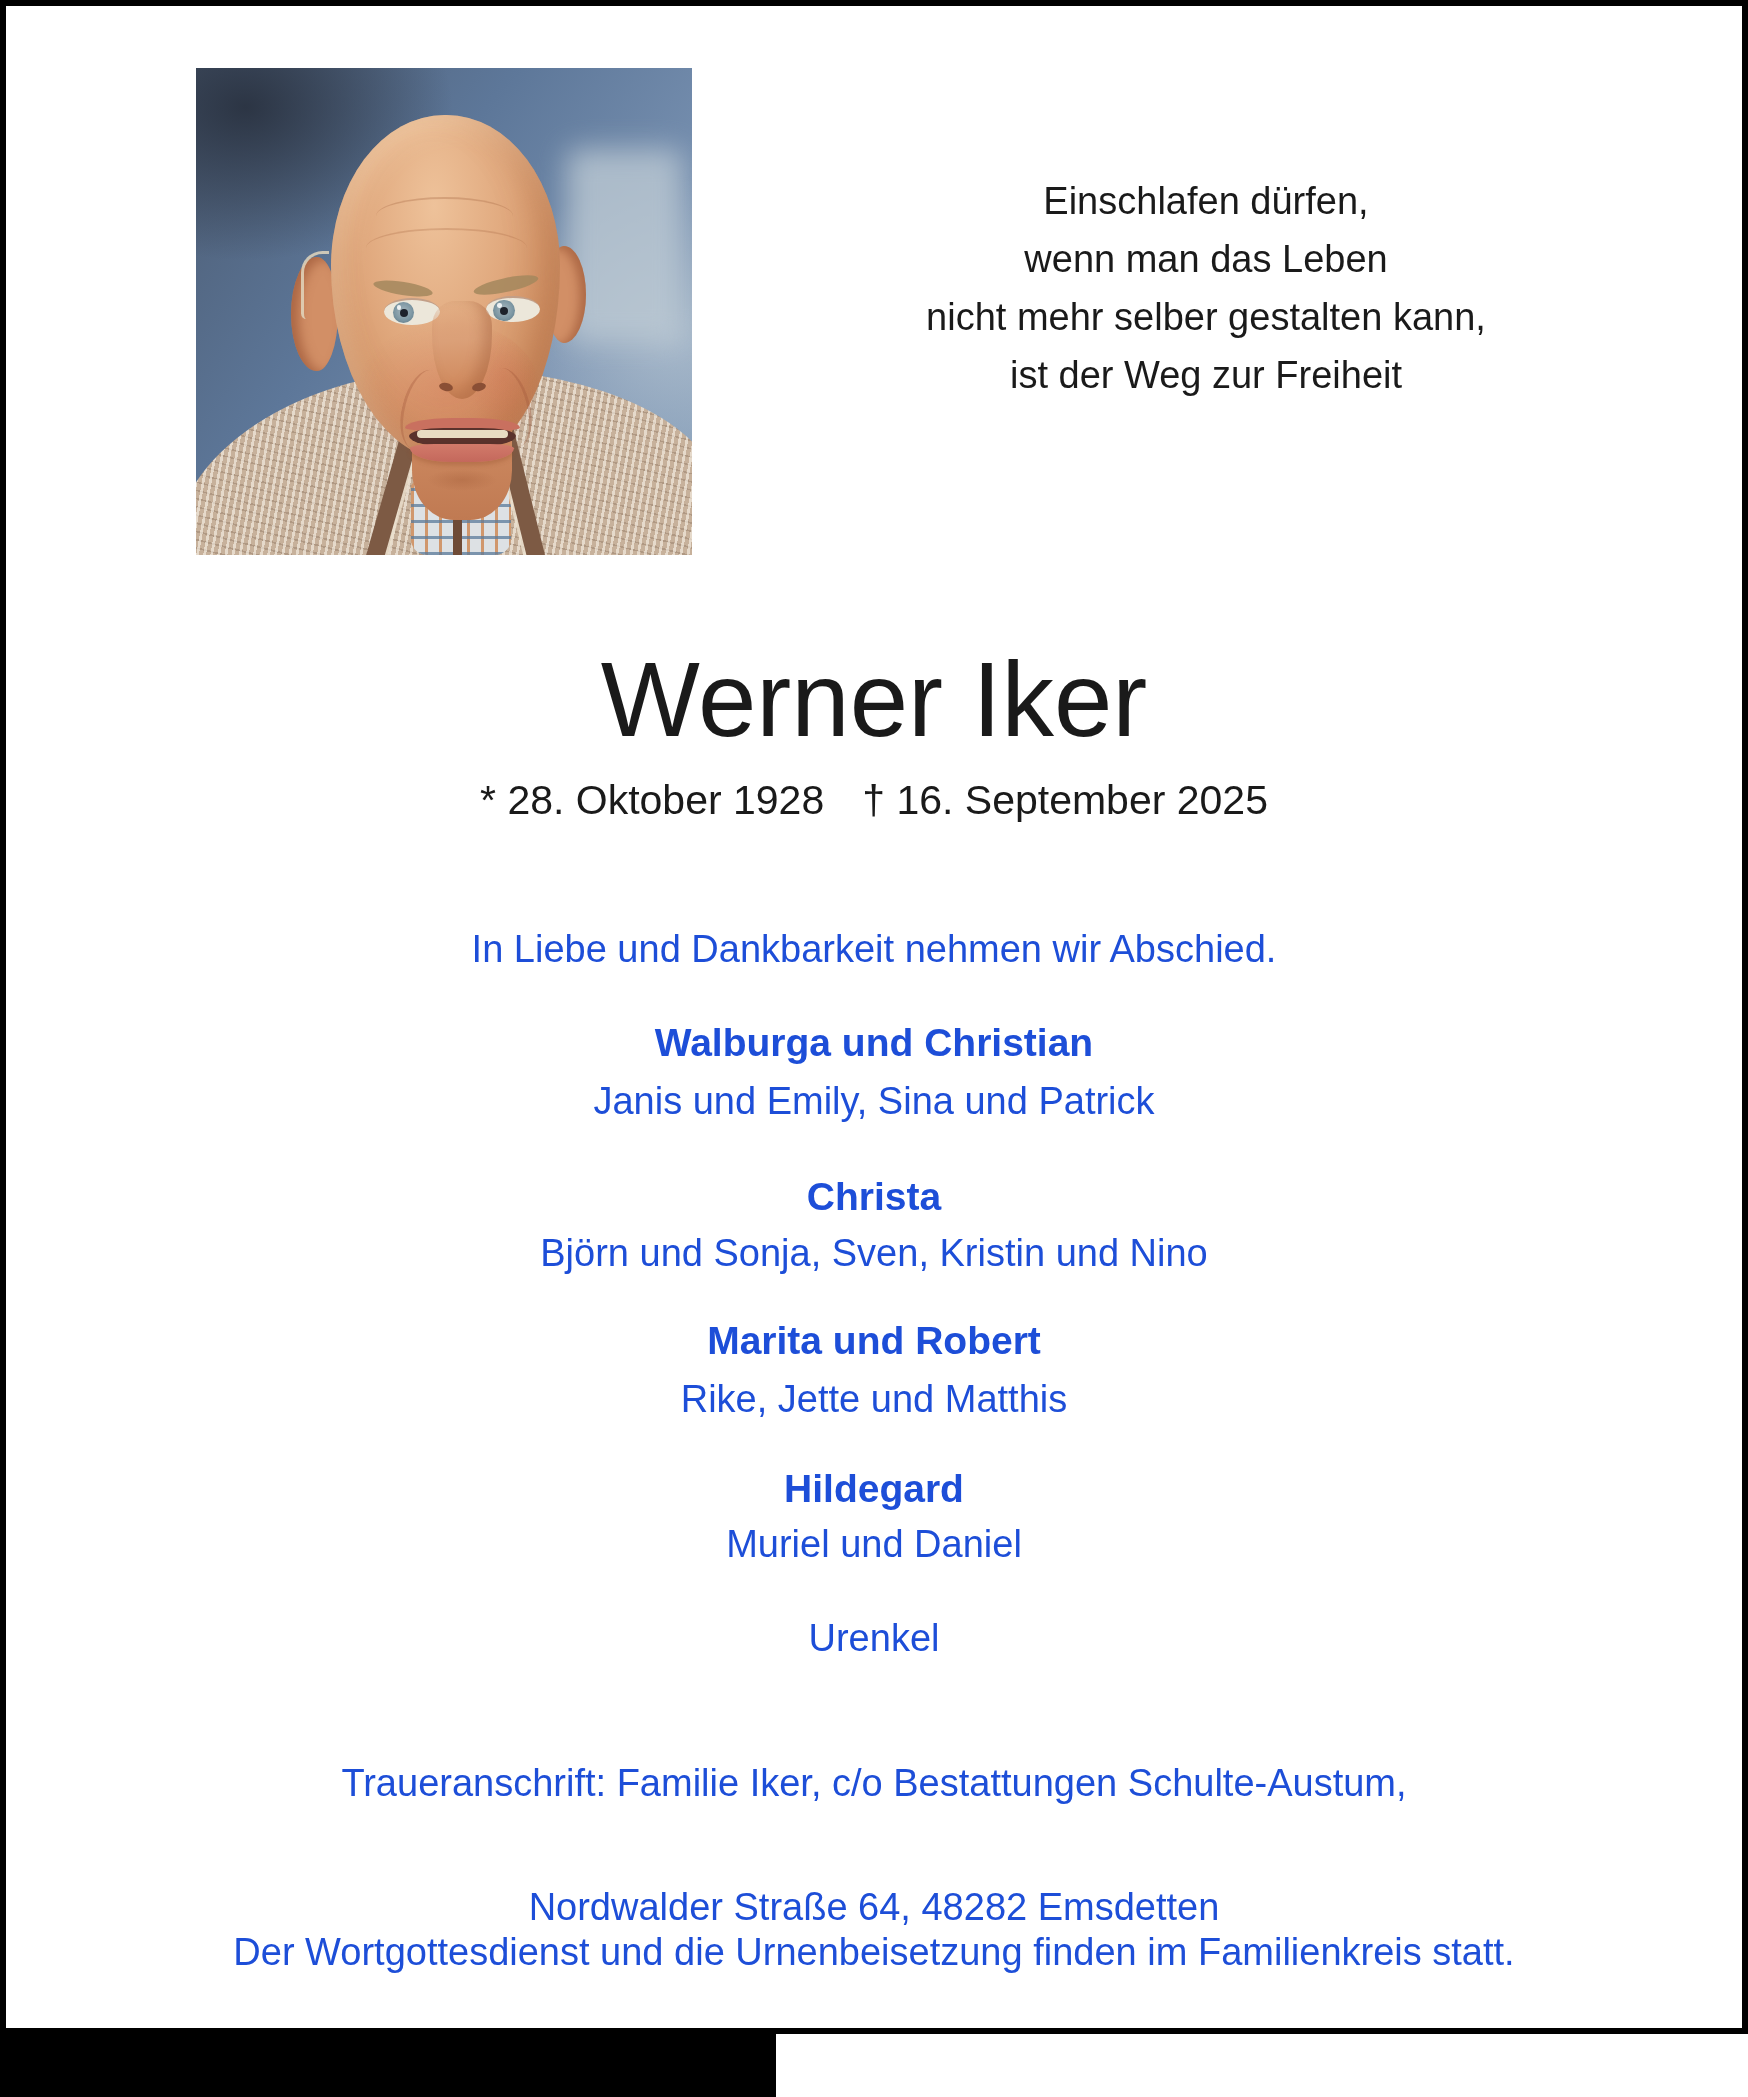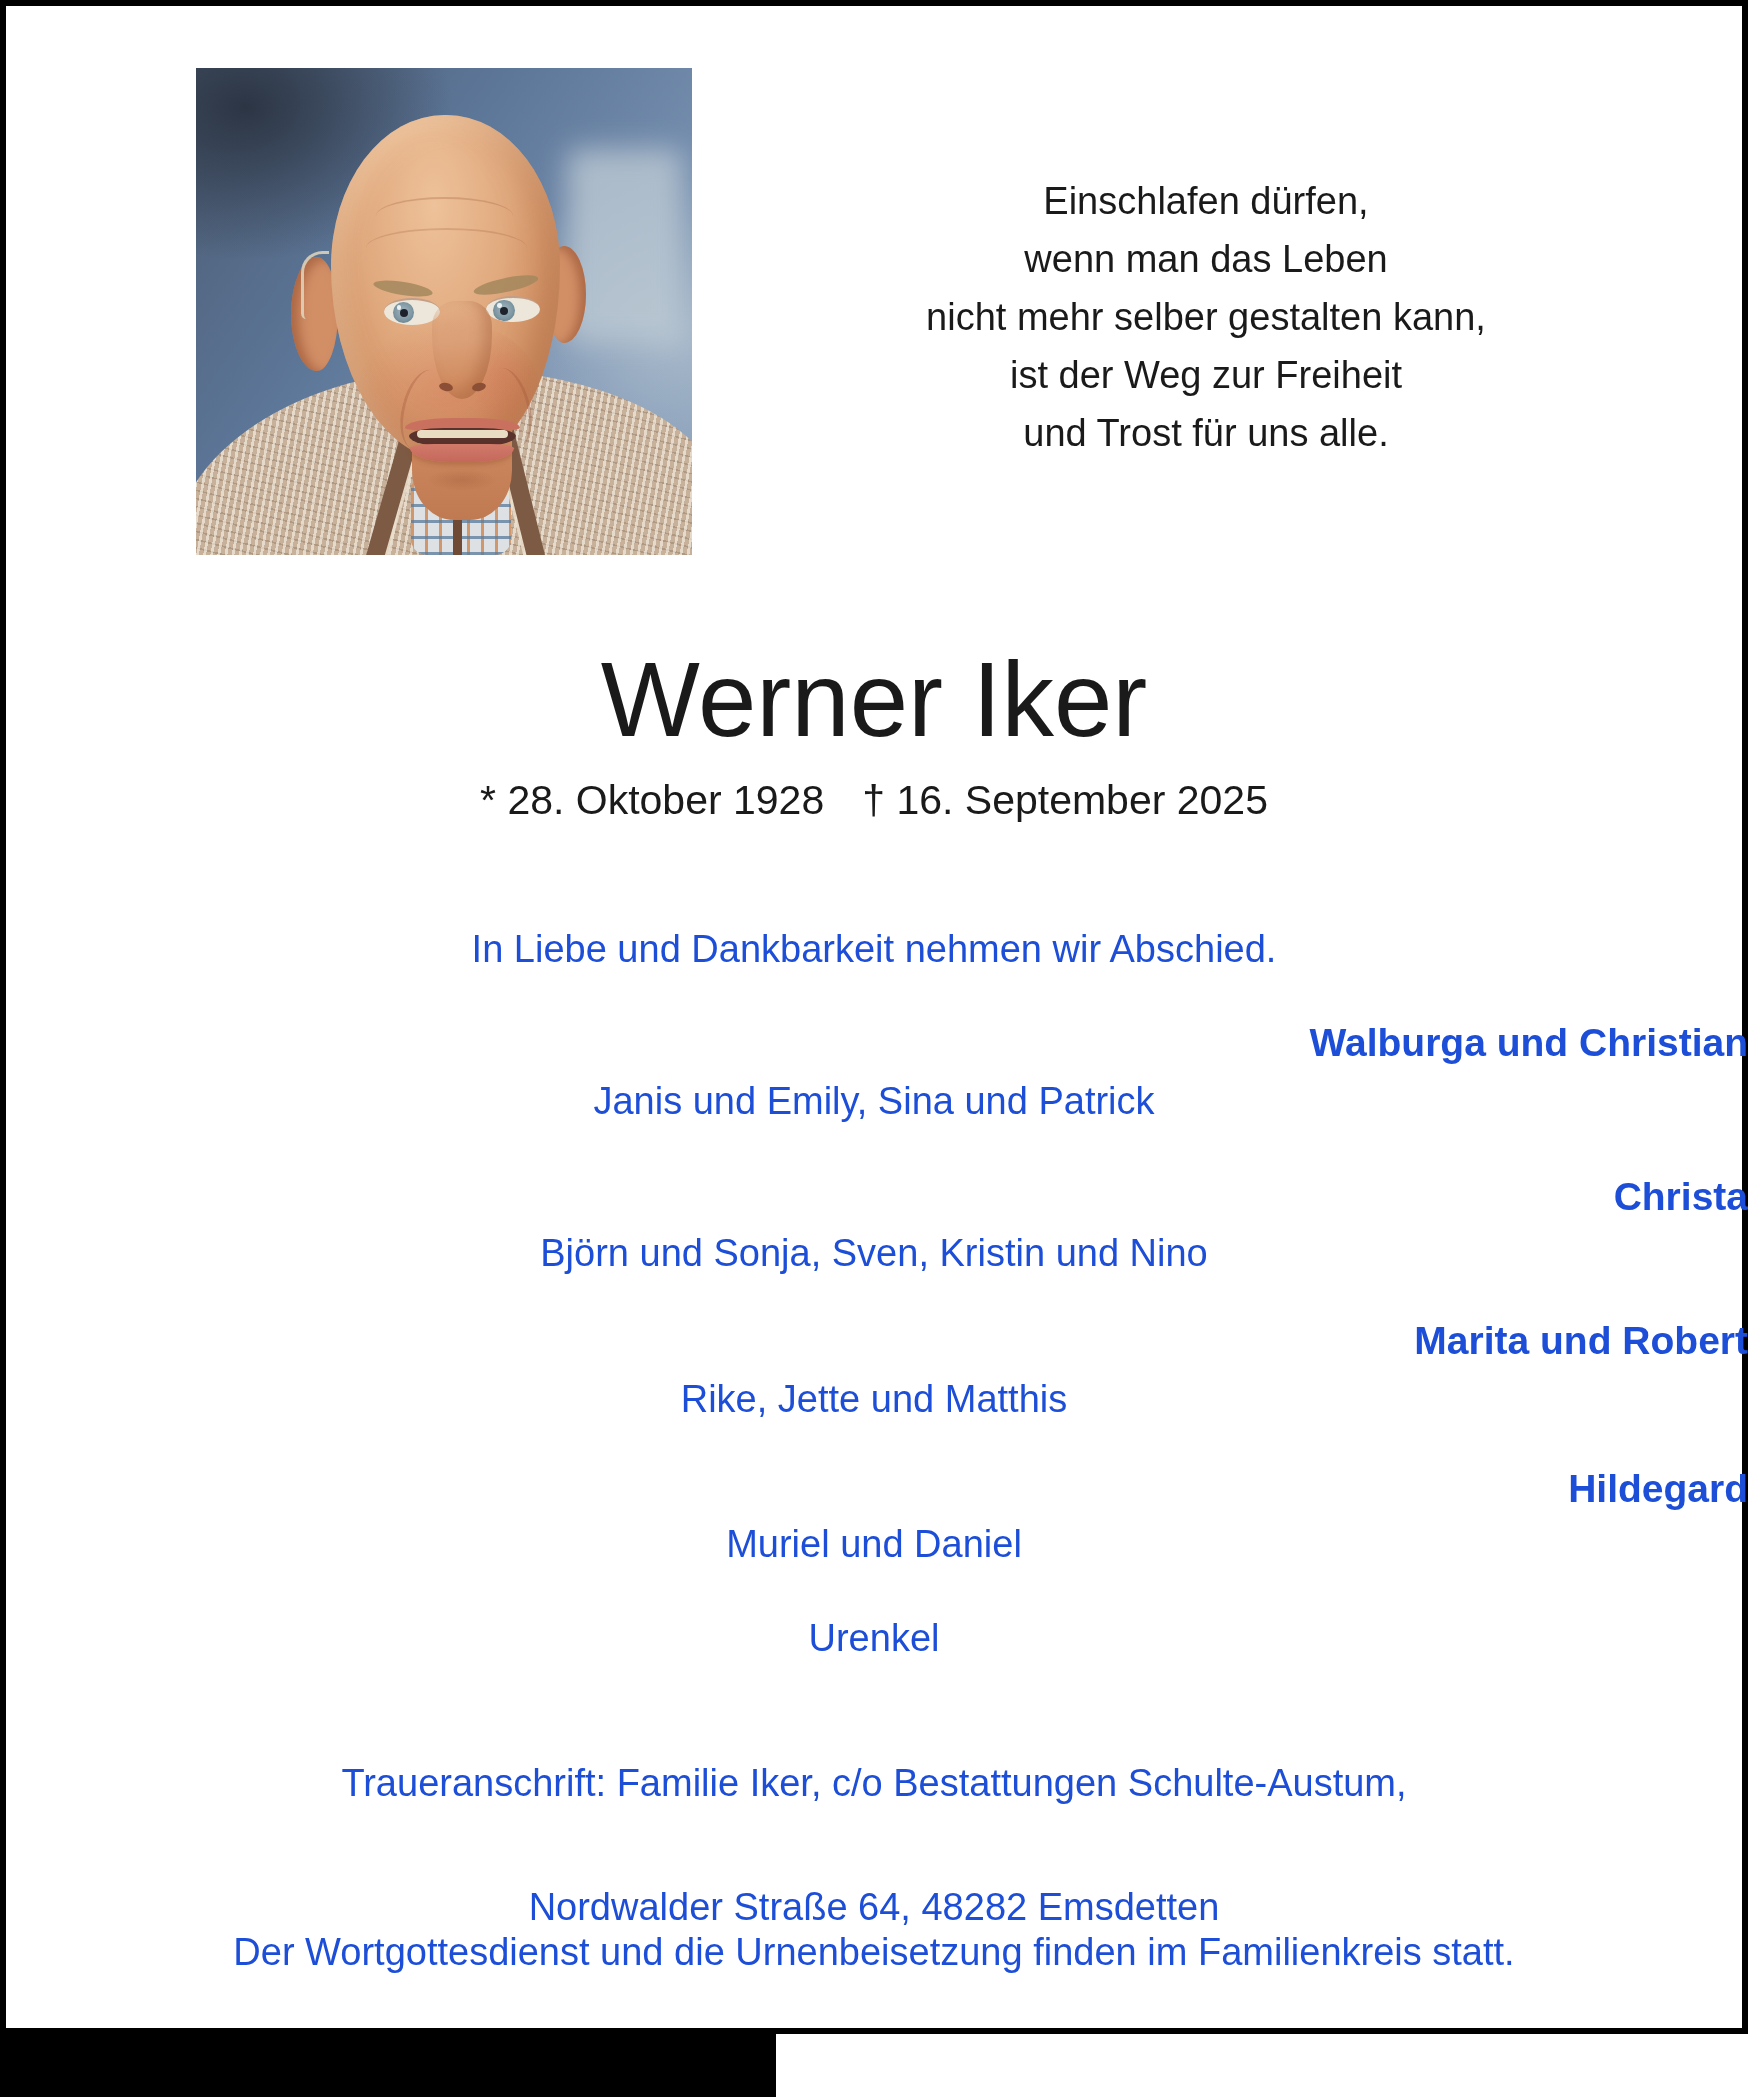--- a/index.html
+++ b/index.html
@@ -37,21 +37,21 @@
   .txt {
     position: absolute;
     left: 0;
     width: 1748px;
     text-align: center;
     color: #1d4ed8;
     font-size: 38px;
     line-height: 38px;
     white-space: pre;
   }
-  .bold { font-weight: 700; font-size: 39px; line-height: 39px; text-align: right; }
+  .bold { font-weight: 700; font-size: 39px; line-height: 39px; }
   .verse {
     position: absolute;
     left: 829px;
     top: 172px;
     width: 754px;
     color: #1a1a1a;
     font-size: 38px;
     line-height: 58px;
     text-align: center;
   }
@@ -310,21 +310,20 @@
       <div class="ph-lip-bottom"></div>
     </div>
     <div class="ph-chin"></div>
   </div>
 
   <div class="verse">
     <div>Einschlafen dürfen,</div>
     <div>wenn man das Leben</div>
     <div>nicht mehr selber gestalten kann,</div>
     <div>ist der Weg zur Freiheit</div>
-    <div>und Trost für uns alle.</div>
   </div>
 
   <div class="name">Werner Iker</div>
   <div class="dates">
     <span>* 28. Oktober 1928</span>
     <span>† 16. September 2025</span>
   </div>
 
   <div class="txt" style="top:930px">In Liebe und Dankbarkeit nehmen wir Abschied.</div>
 

